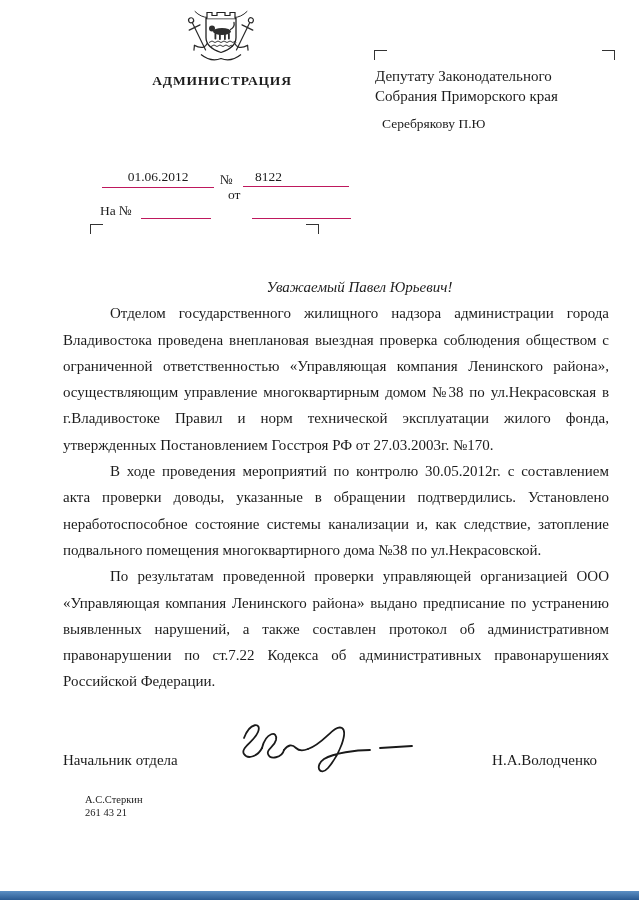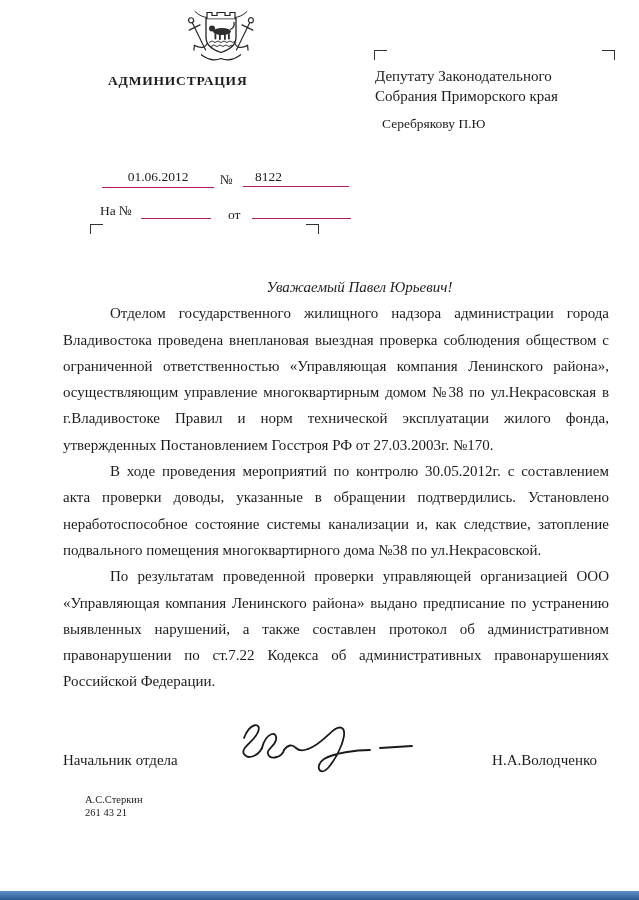--- a/index.html
+++ b/index.html
@@ -4,21 +4,21 @@
 <style>
   html,body { margin:0; padding:0; }
   body { background:#e8e8e8; font-family:"Liberation Serif","DejaVu Serif",serif; }
   .page {
     position:relative; width:639px; height:900px; margin:0 auto;
     background:#ffffff; overflow:hidden; color:#1c1c1c;
   }
 
   
   .emblem { position:absolute; left:180px; top:6px; width:82px; height:60px; }
-  .org-name { position:absolute; left:108px; top:72px; width:228px; 
+  .org-name { position:absolute; left:108px; top:72px; width:228px; text-align:center;
     font-weight:bold; font-size:13.5px; line-height:18px; letter-spacing:0.8px; word-spacing:4px; }
   .contact { position:absolute; left:98px; top:111px; width:248px; text-align:center;
     font-size:9px; line-height:13px; color:#222; }
 
   
   .corner { position:absolute; width:12px; height:9px; }
   .corner.tl { border-left:1.5px solid #333; border-top:1.5px solid #333; }
   .corner.tr { border-right:1.5px solid #333; border-top:1.5px solid #333; }
   .recipient { position:absolute; left:375px; top:66px; width:235px;
     font-size:15px; line-height:20px; }
@@ -111,21 +111,21 @@
     <div>Собрания Приморского края</div>
   </div>
   <div class="recipient-name">Серебрякову П.Ю</div>
 
   <div class="ref-underline u1">01.06.2012</div>
   <div class="ref-label" style="left:220px; top:172px;">№</div>
   <div class="ref-underline u2">8122</div>
 
   <div class="ref-label" style="left:100px; top:203px;">На №</div>
   <div class="ref-underline u3"></div>
-  <div class="ref-label" style="left:228px; top:207px;">от</div>
+  <div class="ref-label" style="left:228px; top:187px;">от</div>
   <div class="ref-underline u4"></div>
 
   <div class="corner tl" style="left:90px; top:224px;"></div>
   <div class="corner tr" style="left:306px; top:224px;"></div>
 
   <div class="body-text">
     <p class="salutation">Уважаемый Павел Юрьевич!</p>
     <p>Отделом государственного жилищного надзора администрации города Владивостока проведена внеплановая выездная проверка соблюдения обществом с ограниченной ответственностью «Управляющая компания Ленинского района», осуществляющим управление многоквартирным домом №38 по ул.Некрасовская в г.Владивостоке Правил и норм технической эксплуатации жилого фонда, утвержденных Постановлением Госстроя РФ от 27.03.2003г. №170.</p>
     <p>В ходе проведения мероприятий по контролю 30.05.2012г. с составлением акта проверки доводы, указанные в обращении подтвердились. Установлено неработоспособное состояние системы канализации и, как следствие, затопление подвального помещения многоквартирного дома №38 по ул.Некрасовской.</p>
     <p>По результатам проведенной проверки управляющей организацией ООО «Управляющая компания Ленинского района» выдано предписание по устранению выявленных нарушений, а также составлен протокол об административном правонарушении по ст.7.22 Кодекса об административных правонарушениях Российской Федерации.</p>

